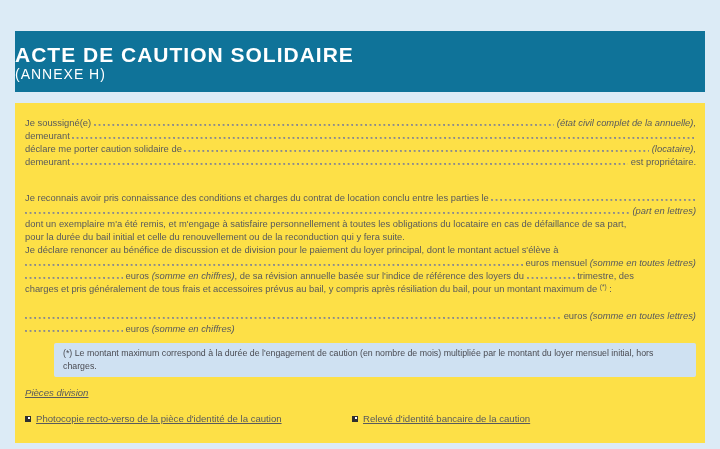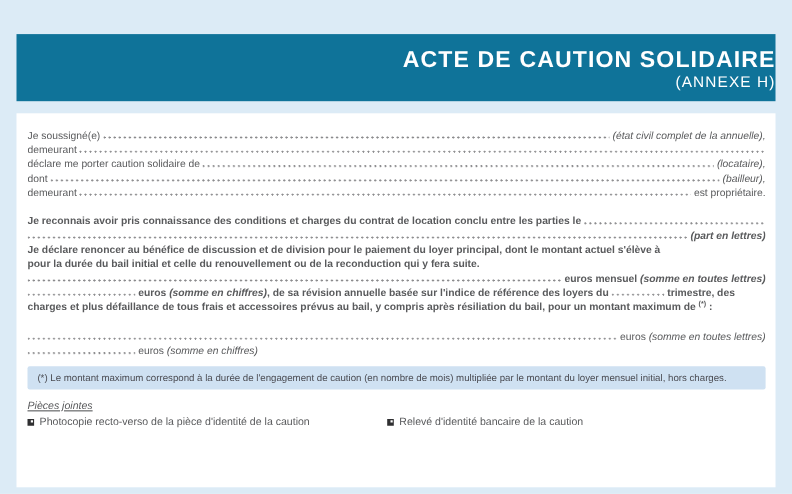--- a/index.html
+++ b/index.html
@@ -9,38 +9,38 @@
     font-family: "Liberation Sans", "DejaVu Sans", sans-serif;
     color: #595a5c;
   }
   .band {
     margin: 31px 15px 0 15px;
     height: 61px;
     background: #0f7399;
     color: #ffffff;
     display: flex;
     flex-direction: column;
-    align-items: flex-end;
+    align-items: flex-start;
     justify-content: center;
   }
   .band .title {
     font-size: 21px;
     font-weight: bold;
     letter-spacing: 1px;
     line-height: 24px;
   }
   .band .subtitle {
     font-size: 14px;
     letter-spacing: 1px;
     line-height: 14px;
   }
   .card {
     margin: 11px 15px 6px 15px;
     height: 340px;
-    background: #ffffff;
+    background: #fde047;
     padding: 13px 9px 11px 10px;
     font-size: 9.4px;
   }
   .fline {
     display: flex;
     align-items: stretch;
     line-height: 13px;
     height: 13px;
     white-space: pre;
     overflow: hidden;
@@ -49,42 +49,44 @@
   .seg.it { font-style: italic; }
   .seg.sup { font-size: 6.5px; line-height: 9px; }
   .dots {
     flex: 0 0 auto;
     background-image: radial-gradient(circle at 1.1px 1.1px, #8b8b8d 0.9px, rgba(0,0,0,0) 1.1px);
     background-size: 4.6px 2.4px;
     background-repeat: repeat-x;
     background-position: left 0 bottom 3px;
   }
   .dots.fill { flex: 1 1 auto; }
-  .para[data-pid="engagement"] { margin-top: 13px; font-weight: bold; }
+  .para[data-pid="engagement"] { margin-top: 23px; }
   .para[data-pid="montant-maximum"] { margin-top: 14px; }
   .footnote {
     margin-top: 8px;
     background: #cfe1f2;
     border-radius: 2px;
     padding: 4px 9px;
     font-size: 8.8px;
     line-height: 13px;
     color: #4a4b52;
+    margin-left: 29px;
   }
   .attachments { margin-top: 9px; }
   .attachments .heading {
     font-style: italic;
     text-decoration: underline;
     font-size: 9.6px;
     line-height: 13px;
   }
   .attachments .row {
-    margin-top: 1px;
+    margin-top: 13px;
     display: flex;
     align-items: center;
+    text-decoration: underline;
   }
   .attach-item { display: flex; align-items: center; font-size: 9.6px; line-height: 13px; }
   .attach-item.first { width: 327px; flex: 0 0 327px; }
   .cbx {
     display: inline-block;
     width: 6px;
     height: 6px;
     border: 1px solid #2f2f31;
     border-left-width: 3px;
     border-bottom-width: 3px;
@@ -101,42 +103,42 @@
   <div class="subtitle">(ANNEXE H)</div>
 </div>
 
 <div class="card">
 
   <div>
       <div class="para" data-pid="caution-identity">
         <div class="fline"><span class="seg">Je soussigné(e) </span><span class="dots fill"></span><span class="seg it"> (état civil complet de la annuelle),</span></div>
         <div class="fline"><span class="seg">demeurant </span><span class="dots fill"></span></div>
         <div class="fline"><span class="seg">déclare me porter caution solidaire de </span><span class="dots fill"></span><span class="seg it"> (locataire),</span></div>
-        <div class="fline"><span class="seg">dont </span><span class="dots fill"></span><span class="seg it"> (bailleur),</span></div>
         <div class="fline"><span class="seg">demeurant </span><span class="dots fill"></span><span class="seg"> est propriétaire.</span></div>
       </div>
       <div class="para" data-pid="engagement">
         <div class="fline"><span class="seg">Je reconnais avoir pris connaissance des conditions et charges du contrat de location conclu entre les parties le </span><span class="dots fill"></span></div>
         <div class="fline"><span class="dots fill"></span><span class="seg it"> (part en lettres)</span></div>
+        <div class="fline"><span class="seg">dont un exemplaire m'a été remis, et m'engage à satisfaire personnellement à toutes les obligations du locataire en cas de défaillance de sa part,</span></div>
+        <div class="fline"><span class="seg">pour la durée du bail initial et celle du renouvellement ou de la reconduction qui y fera suite.</span></div>
         <div class="fline"><span class="seg">Je déclare renoncer au bénéfice de discussion et de division pour le paiement du loyer principal, dont le montant actuel s'élève à </span></div>
-        <div class="fline"><span class="seg">pour la durée du bail initial et celle du renouvellement ou de la reconduction qui y fera suite.</span></div>
         <div class="fline"><span class="dots fill"></span><span class="seg"> euros mensuel </span><span class="seg it">(somme en toutes lettres)</span></div>
         <div class="fline"><span class="dots" style="width: 98px;"></span><span class="seg"> euros </span><span class="seg it">(somme en chiffres)</span><span class="seg">, de sa révision annuelle basée sur l'indice de référence des loyers du </span><span class="dots" style="width: 48px;"></span><span class="seg"> trimestre, des</span></div>
-        <div class="fline"><span class="seg">charges et plus défaillance de tous frais et accessoires prévus au bail, y compris après résiliation du bail, pour un montant maximum de </span><span class="seg sup">(*)</span><span class="seg"> :</span></div>
+        <div class="fline"><span class="seg">charges et pris généralement de tous frais et accessoires prévus au bail, y compris après résiliation du bail, pour un montant maximum de </span><span class="seg sup">(*)</span><span class="seg"> :</span></div>
       </div>
       <div class="para" data-pid="montant-maximum">
         <div class="fline"><span class="dots fill"></span><span class="seg"> euros </span><span class="seg it">(somme en toutes lettres)</span></div>
         <div class="fline"><span class="dots" style="width: 98px;"></span><span class="seg"> euros </span><span class="seg it">(somme en chiffres)</span></div>
       </div>
     </div>
 
   <div class="footnote">(*) Le montant maximum correspond à la durée de l'engagement de caution (en nombre de mois) multipliée par le montant du loyer mensuel initial, hors charges.</div>
 
   <div class="attachments">
-    <div class="heading">Pièces jointes</div>
+    <div class="heading">Pièces division</div>
     <div class="row">
       <div class="attach-item first">
         <span class="cbx"></span>
         <span>Photocopie recto-verso de la pièce d'identité de la caution</span>
       </div>
       <div class="attach-item">
         <span class="cbx"></span>
         <span>Relevé d'identité bancaire de la caution</span>
       </div>
     </div>

